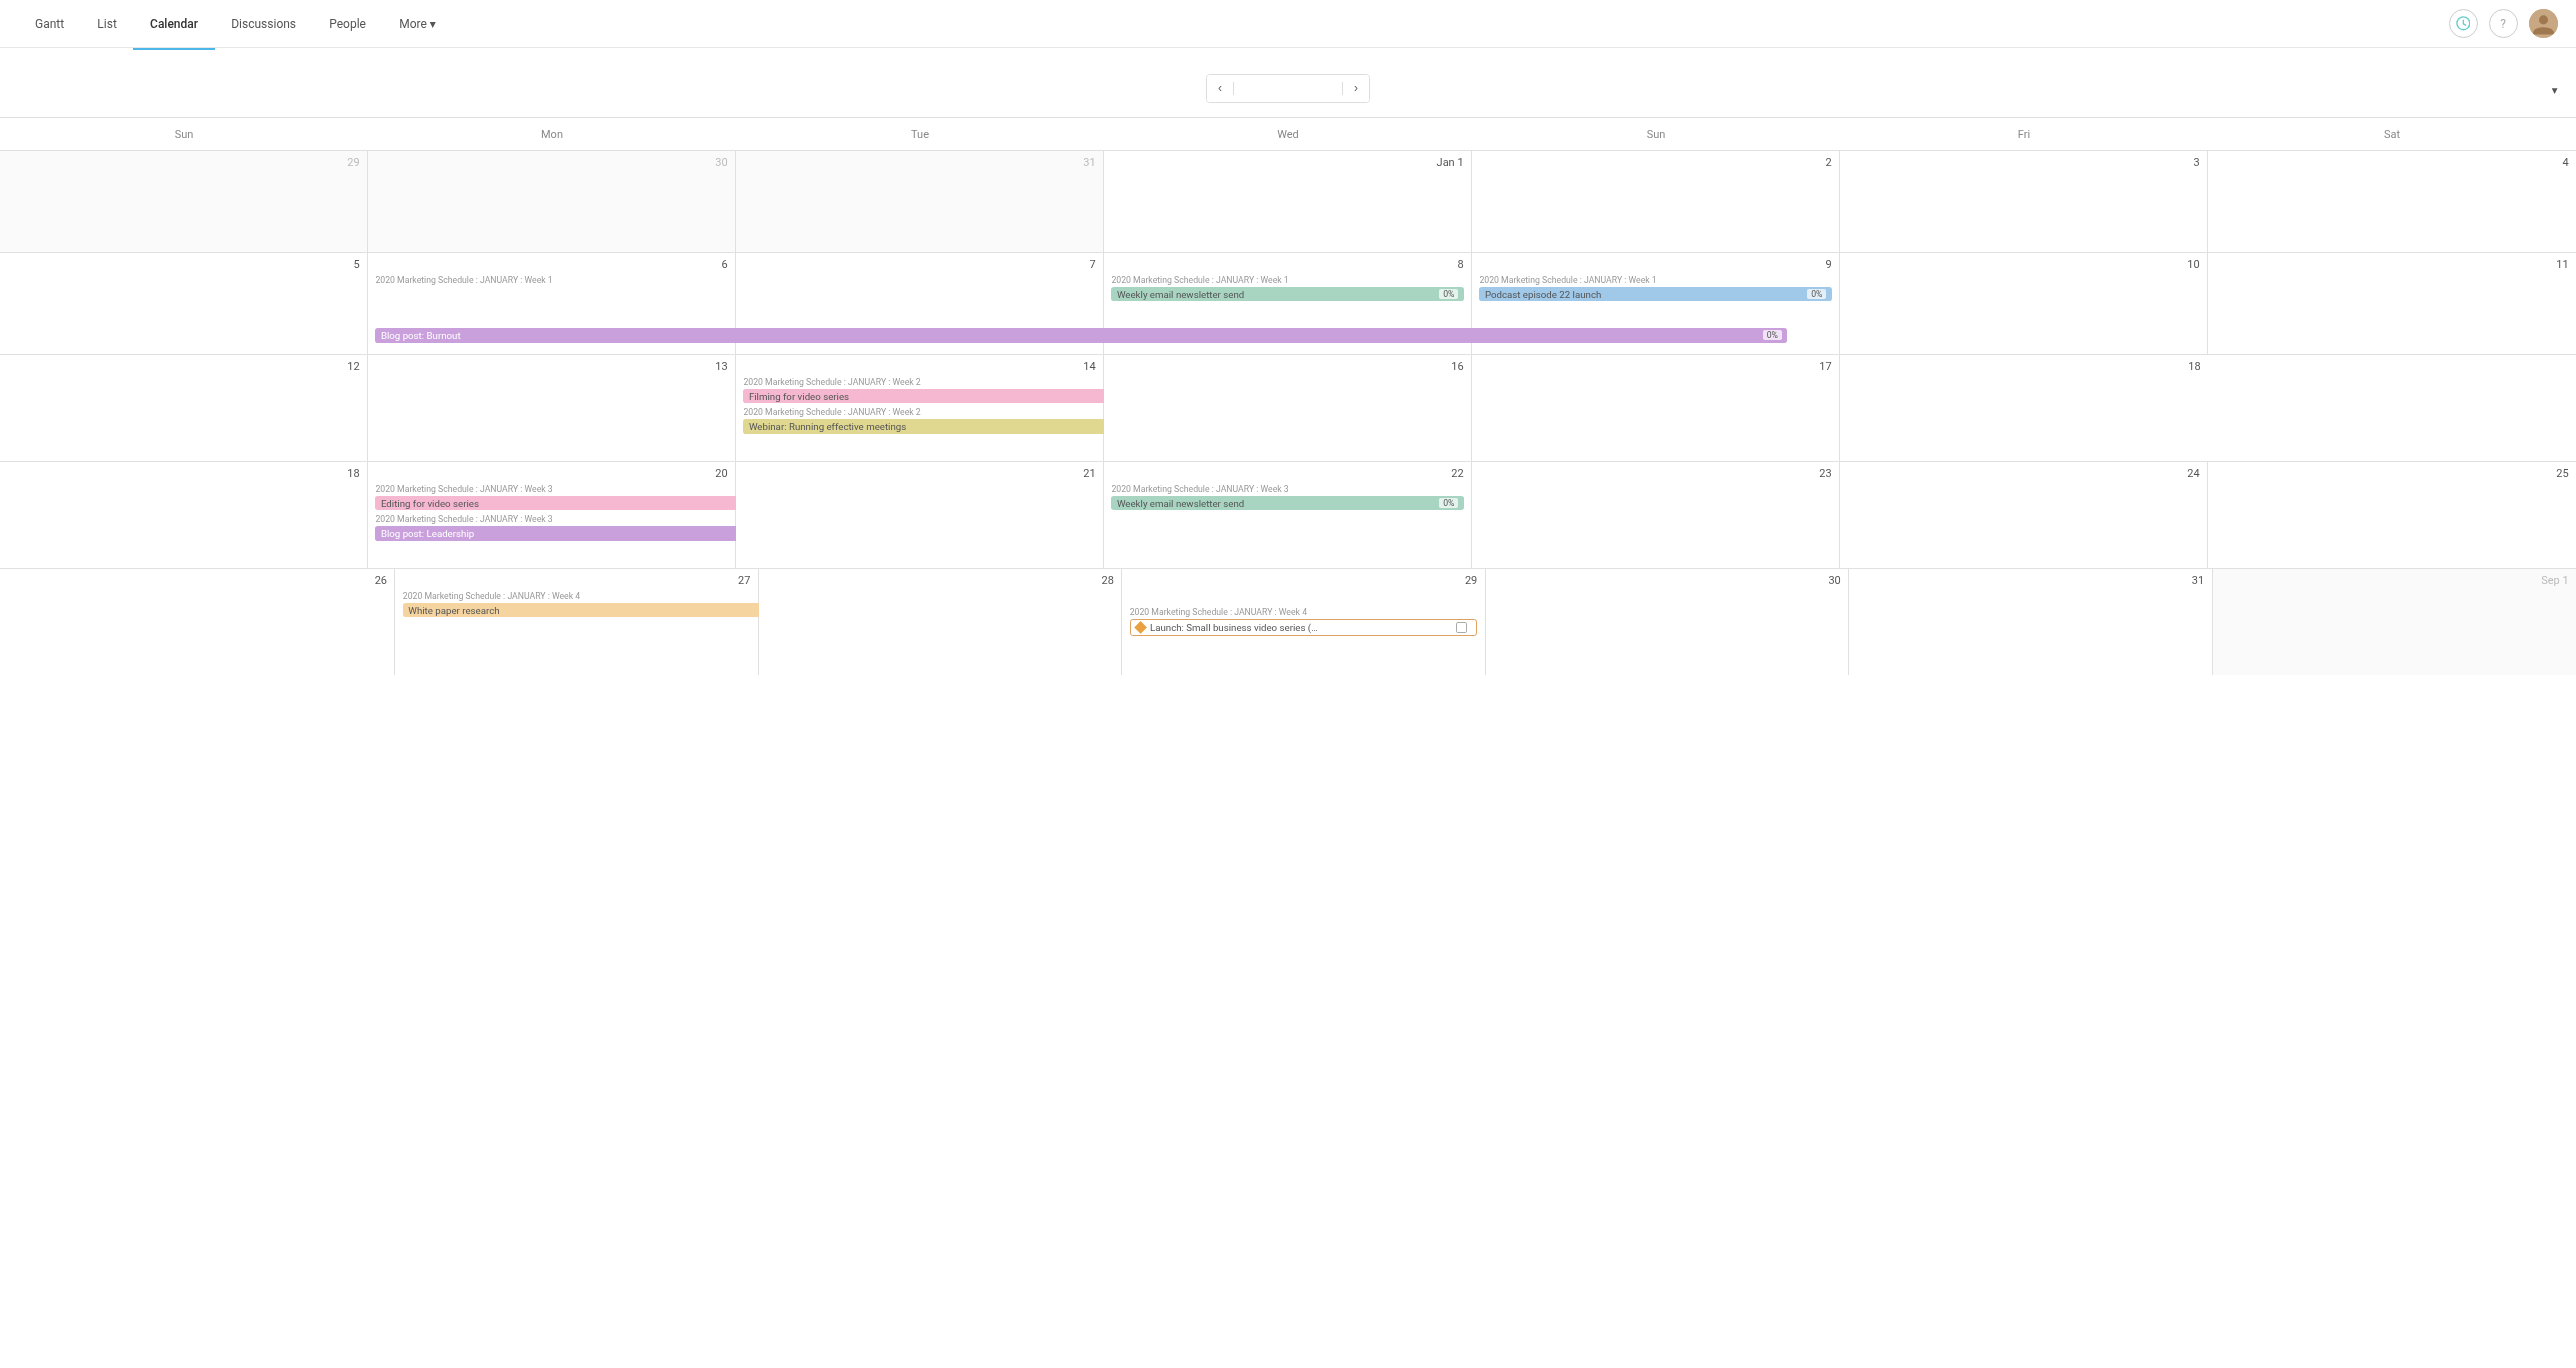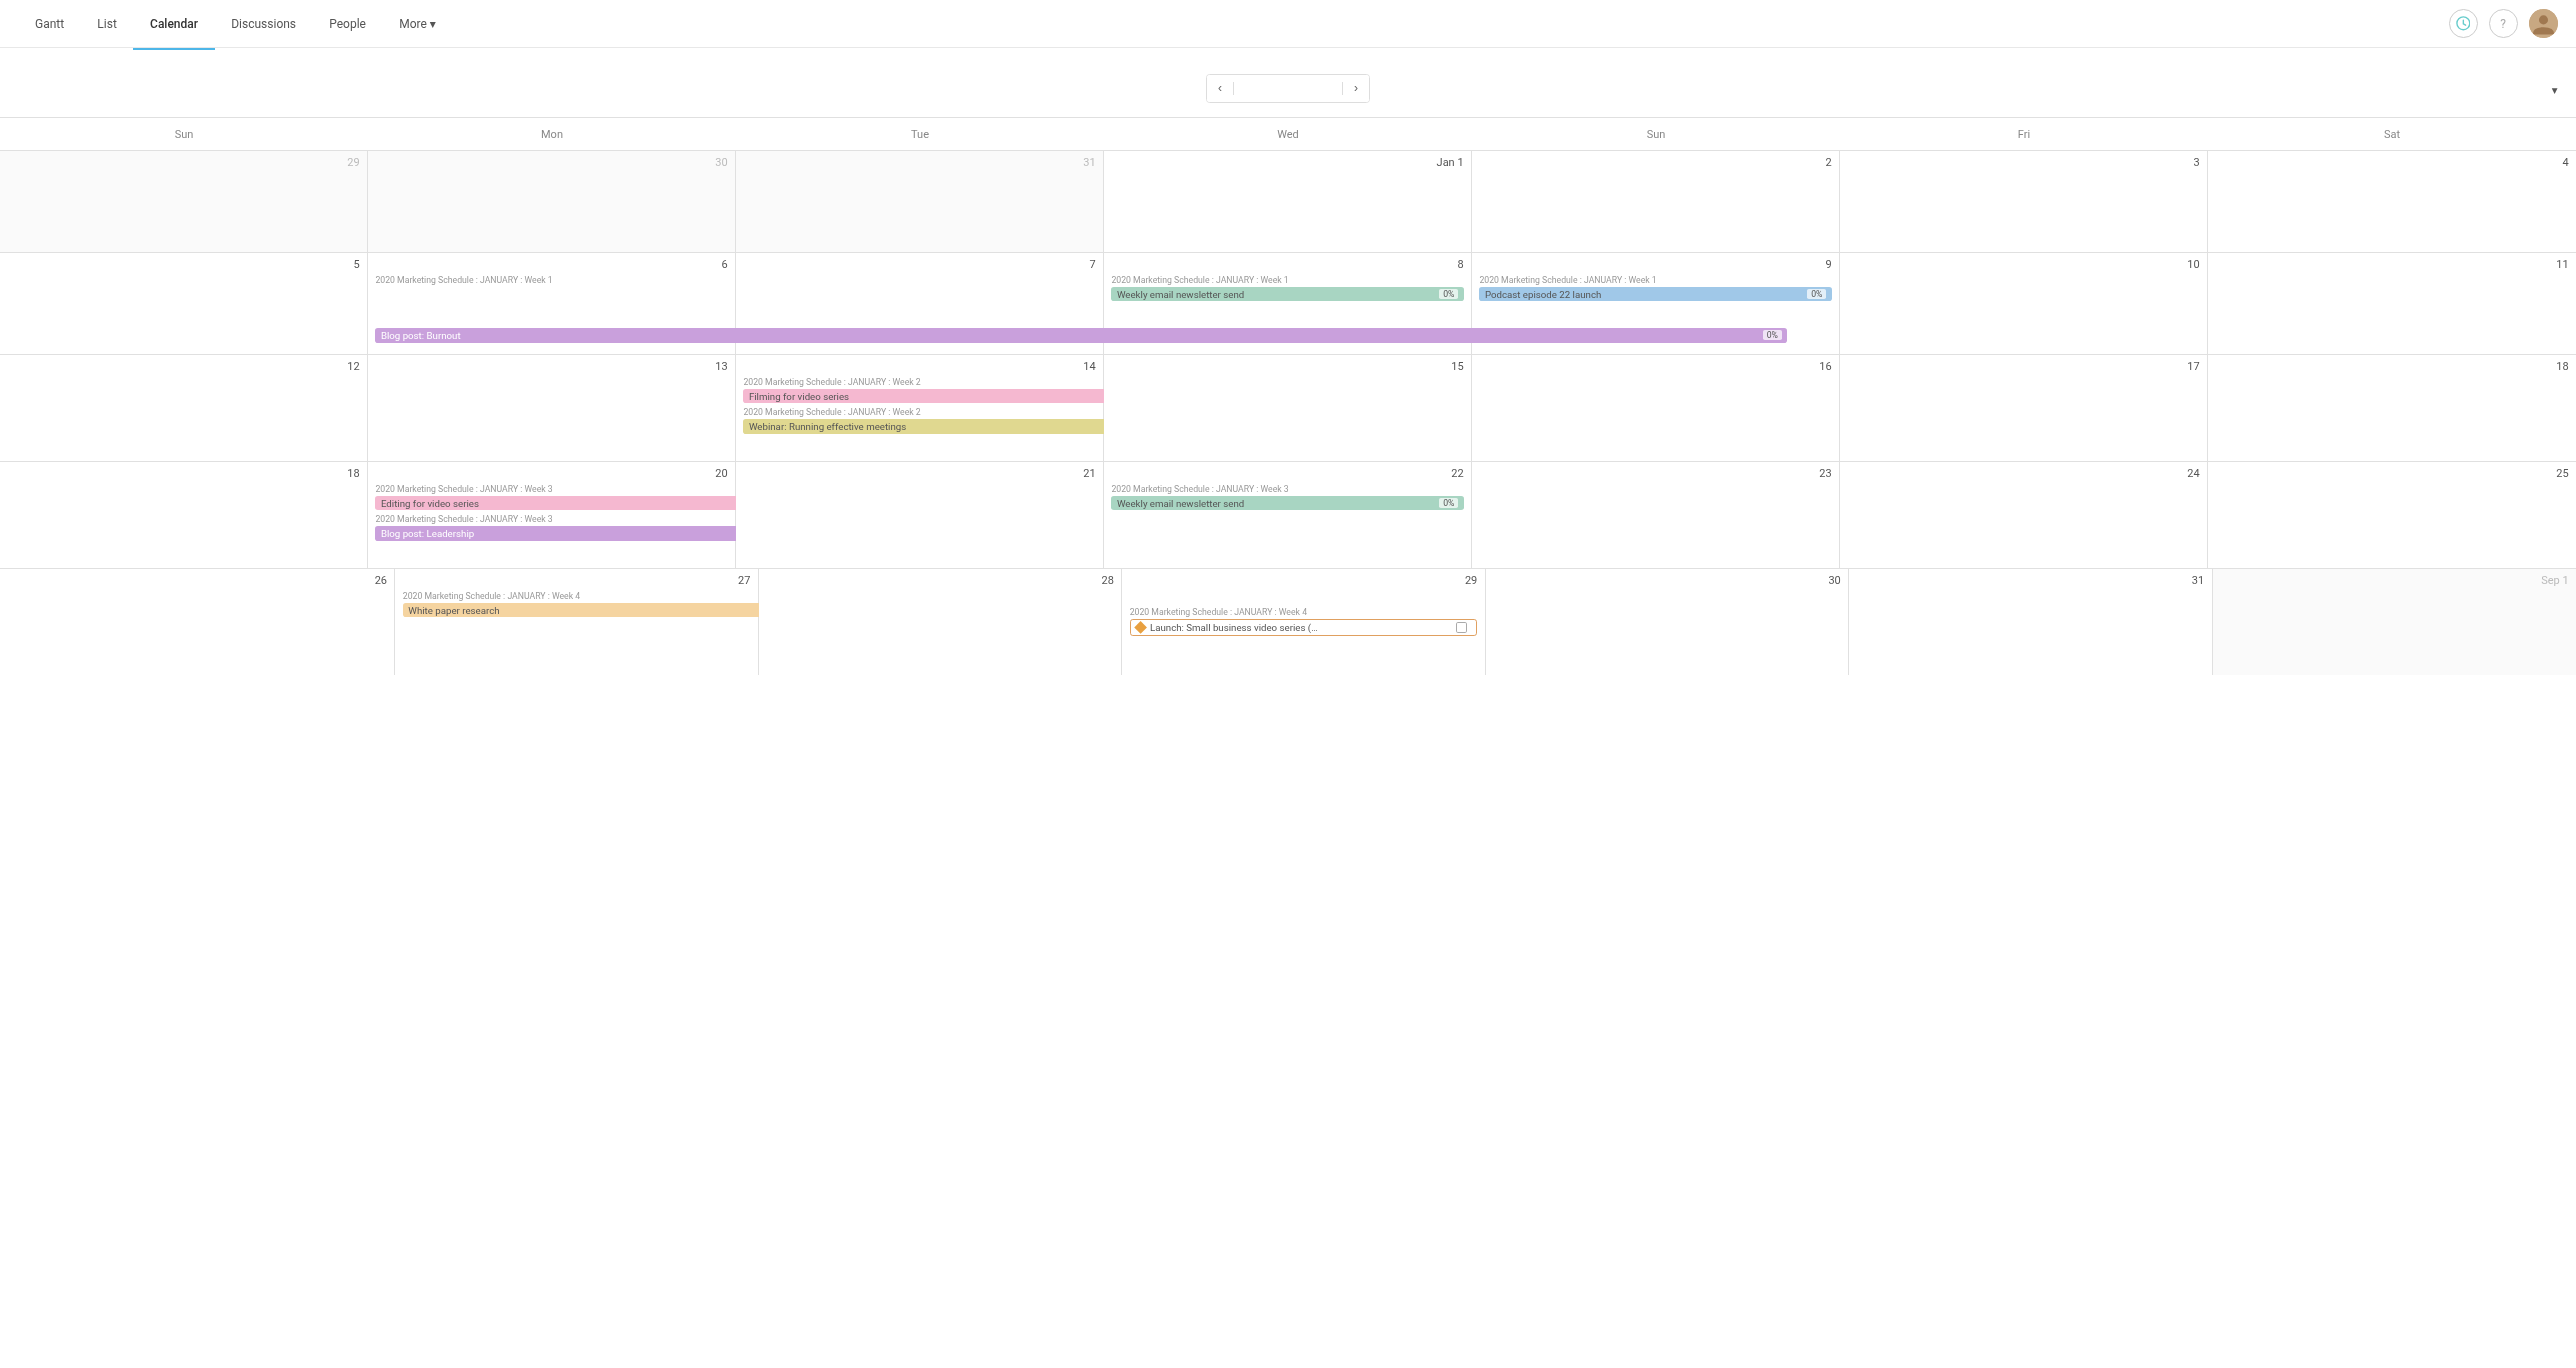--- a/index.html
+++ b/index.html
@@ -185,23 +185,20 @@
           <span>Filming for video series</span>
           <span class="event-percent">0%</span>
         </div>
         <div class="event-group-label">2020 Marketing Schedule : JANUARY : Week 2</div>
         <div class="event-bar yellow" style="width: calc(200% + 0.9px);">
           <span>Webinar: Running effective meetings</span>
           <span class="event-percent">0%</span>
         </div>
       </div>
       <div class="cal-cell">
-          <div class="day-num">15</div>
-        </div>
-      <div class="cal-cell">
           <div class="day-num">16</div>
         </div>
       <div class="cal-cell">
           <div class="day-num">17</div>
         </div>
       <div class="cal-cell">
           <div class="day-num">18</div>
         </div>
     </div>
   </div>

